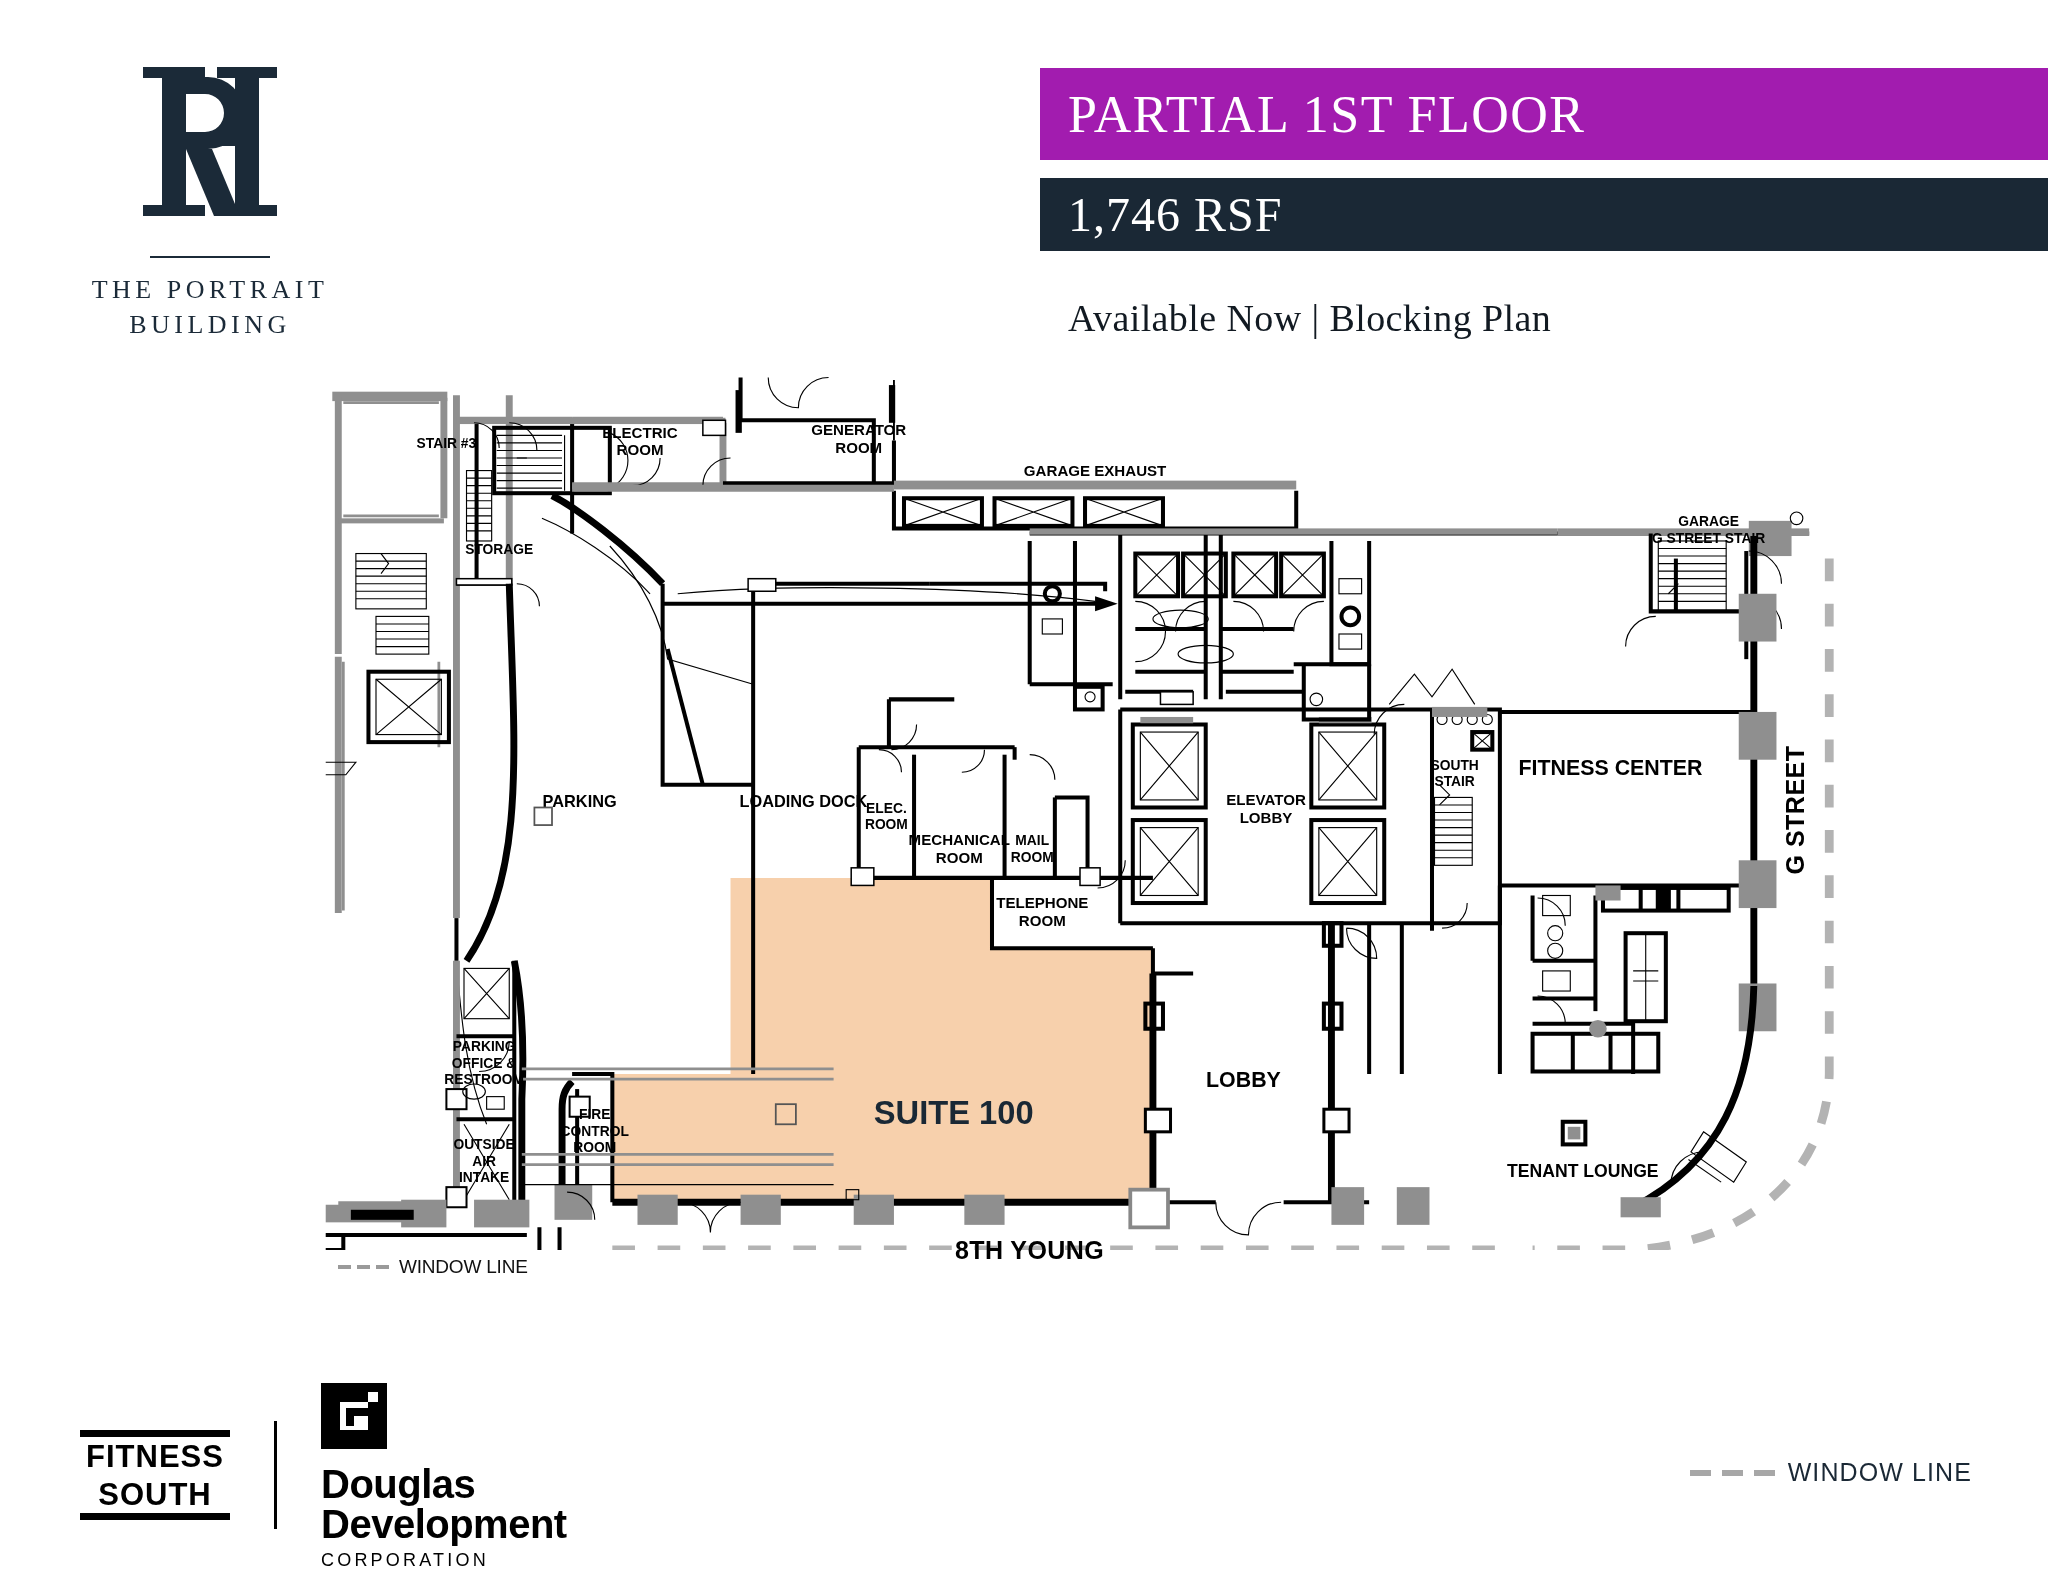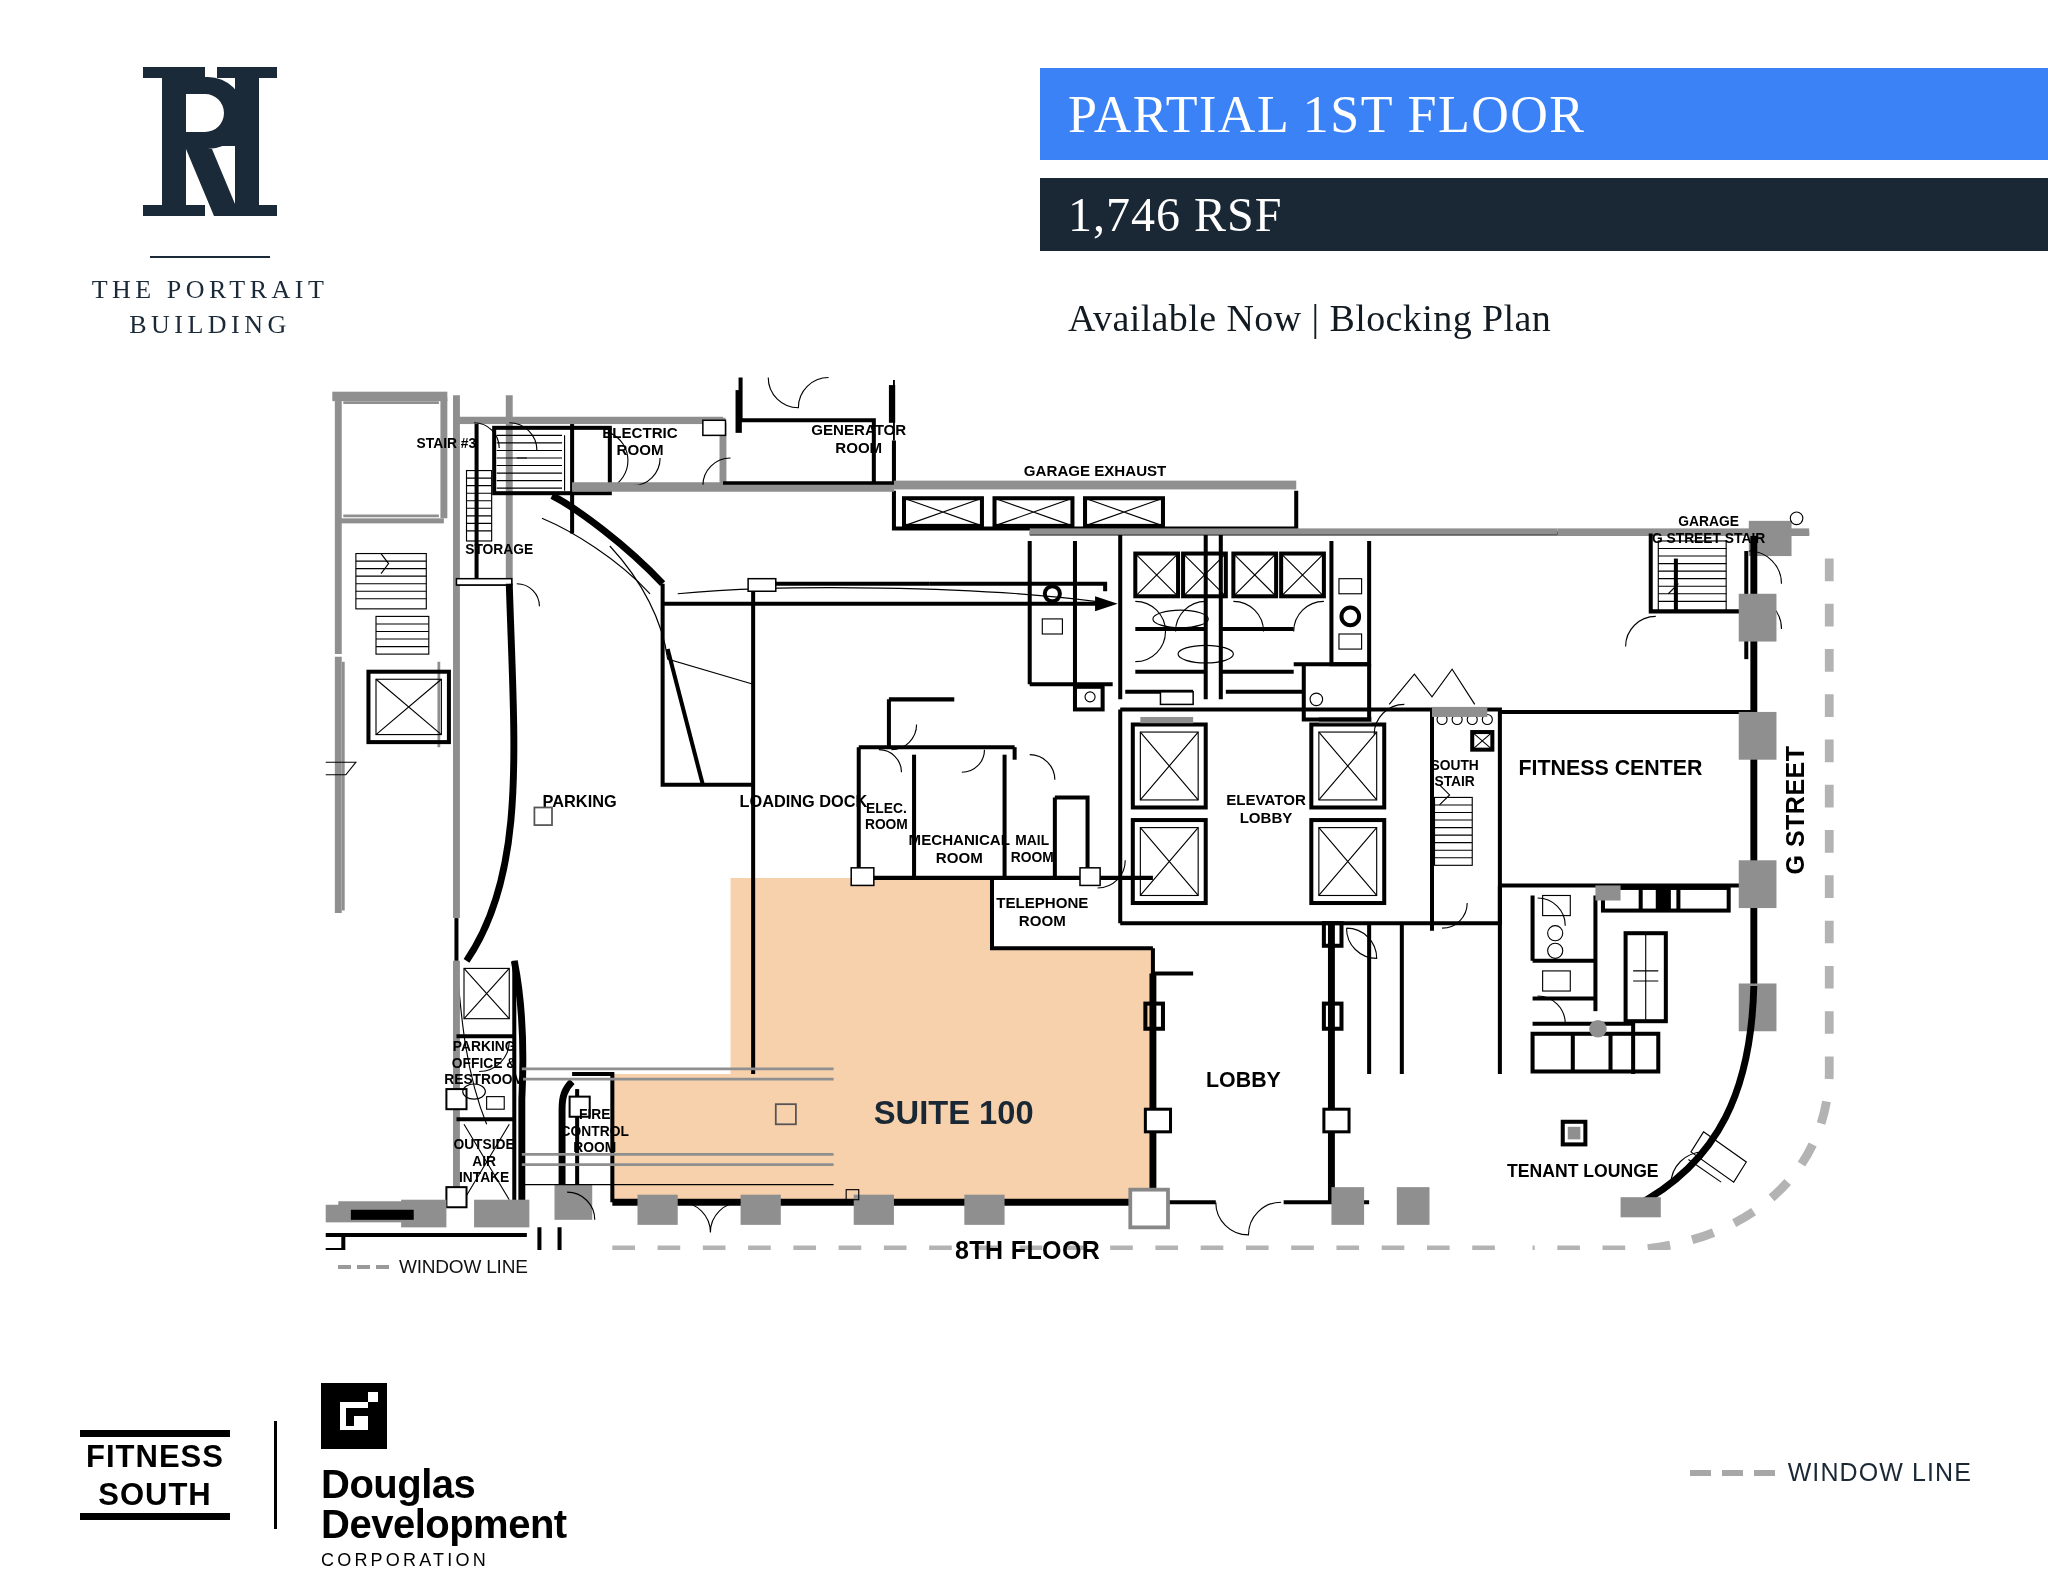--- a/index.html
+++ b/index.html
@@ -40,21 +40,21 @@
     letter-spacing: 4.5px;
     font-weight: 400;
     line-height: 1.35;
   }
 
   
   #banner-1 {
     position: absolute;
     left: 1040px; top: 68px;
     width: 1008px; height: 92px;
-    background: #3b82f6;
+    background: #a21caf;
     display: flex; align-items: center;
   }
   #banner-1 .txt {
     font-family: "Liberation Serif", serif;
     color: #ffffff;
     font-size: 52px;
     letter-spacing: 1.5px;
     padding-left: 28px;
     font-weight: 400;
   }
@@ -673,21 +673,21 @@
         <text class="plabel" x="214" y="596" font-size="11" text-anchor="middle">FIRE</text>
         <text class="plabel" x="214" y="609" font-size="11" text-anchor="middle">CONTROL</text>
         <text class="plabel" x="214" y="622" font-size="11" text-anchor="middle">ROOM</text>
       </g>
     </svg>
   </div>
 
   <div id="g-street">
     <span>G STREET</span>
   </div>
-  <div id="eighth-street">8TH FLOOR</div>
+  <div id="eighth-street">8TH YOUNG</div>
 
   <div id="legend-plan">
     <span class="dashes">
       <i class="dash"></i>
         <i class="dash"></i>
         <i class="dash"></i>
     </span>
     <span class="lbl">WINDOW LINE</span>
   </div>
 

